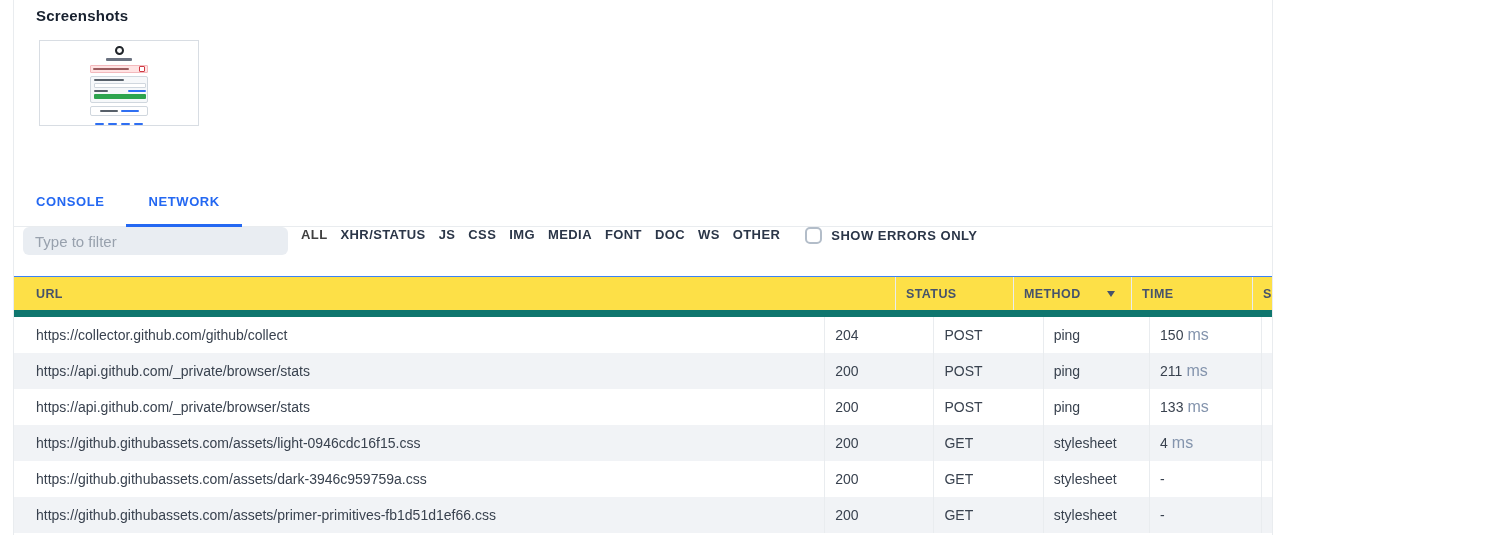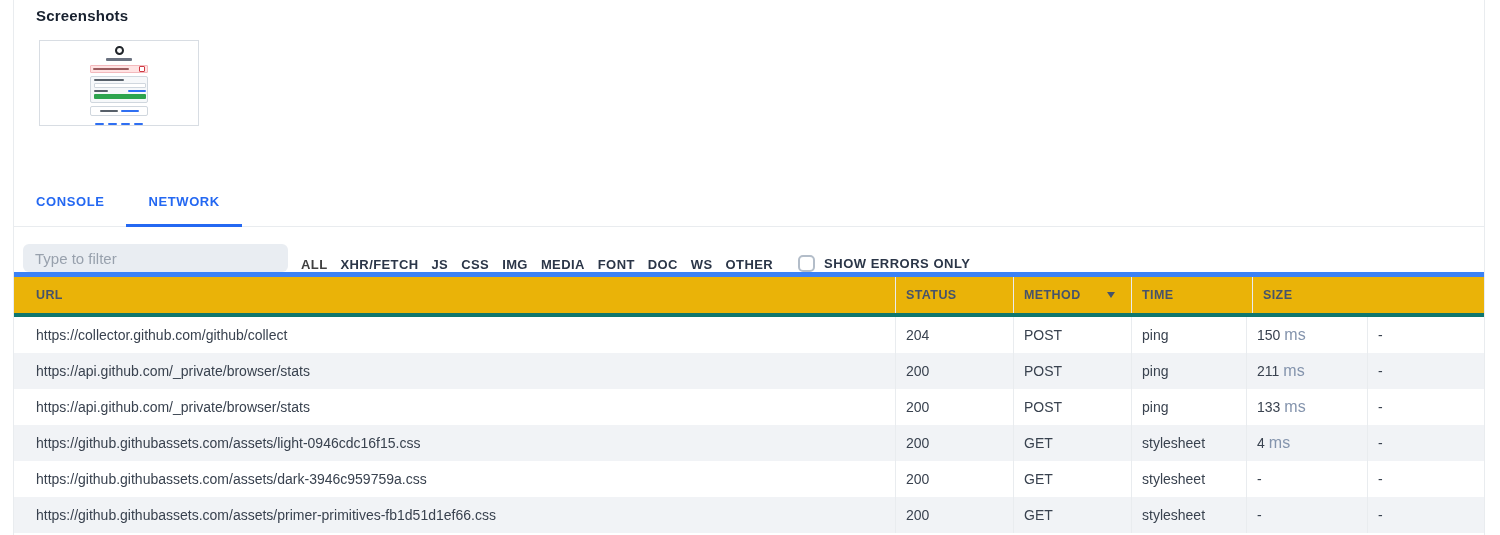--- a/index.html
+++ b/index.html
@@ -1,18 +1,18 @@
 <!DOCTYPE html>
 <html><head>
 <meta charset="utf-8">
 <style>
   * { margin: 0; padding: 0; box-sizing: border-box; }
   html, body { width: 1500px; height: 535px; background: #ffffff; overflow: hidden;
     font-family: "Liberation Sans", sans-serif; }
-  .panel { position: relative; margin-left: 13px; width: 1472px; height: 535px;
+  .panel { position: relative; margin-left: 13px; width: 1260px; height: 535px;
     border-left: 1px solid #e9ecef; border-right: 1px solid #e9ecef; background: #fff; }
 
   
   .screenshots { padding: 7px 0 0 22px; }
   .screenshots h2 { font-size: 15px; font-weight: bold; color: #17202e; letter-spacing: .2px; }
   .thumb { margin-top: 16px; margin-left: 3px; width: 160px; height: 86px;
     border: 1px solid #d8dde3; background: #fff; cursor: pointer;
     display: flex; flex-direction: column; align-items: center; padding-top: 5px; }
   .t-logo { width: 9px; height: 9px; border: 2px solid #1f2328; border-radius: 50%; margin-bottom: 3px; }
   .t-title { width: 26px; height: 3px; background: #6b7280; border-radius: 1px; margin-bottom: 4px; }
@@ -35,36 +35,36 @@
   .t-footer span { width: 9px; height: 2px; background: #2f6ff2; border-radius: 1px; display: block; }
 
   
   .tabbar { margin-top: 59px; height: 42px; border-bottom: 1px solid #e9ecef; display: flex; }
   .tab { position: relative; padding: 9px 22px 0 22px; font-size: 13px; font-weight: bold;
     letter-spacing: .6px; color: #2468f2; cursor: pointer; }
   .tab.active::after { content: ""; position: absolute; left: 0; right: 0; bottom: -1px;
     height: 3px; background: #2468f2; }
 
   
-  .filterbar { height: 50px; border-bottom: 5px solid #3b82f6; display: flex; align-items: flex-end;
+  .filterbar { height: 50px; border-bottom: 1px solid #3b82f6; display: flex; align-items: flex-start;
     padding-left: 9px; }
   .filter-input { width: 265px; height: 28px; background: #e9edf2; border: none; border-radius: 6px;
     padding: 0 12px; font-size: 15px; color: #3c4654; font-family: "Liberation Sans", sans-serif; outline: none; }
   .filter-input::placeholder { color: #98a1ad; }
   .ftypes { display: flex; column-gap: 13px; margin-left: 13px; align-items: center; }
   .ftype { font-size: 13px; font-weight: bold; letter-spacing: .4px; color: #2b3648; cursor: pointer; }
   .ftype.active { color: #404040; }
   .errors-toggle { display: flex; align-items: center; margin-left: 25px; cursor: pointer; }
   .checkbox { width: 17px; height: 17px; border: 2px solid #b3bdc9; border-radius: 5px; background: #fff; }
   .errors-label { margin-left: 9px; font-size: 13px; font-weight: bold; letter-spacing: .5px; color: #2b3648; }
 
   
   .nettable { width: 100%; }
   .trow { display: flex; width: 100%; }
-  .trow.head { height: 40px; background: #eab308; border-bottom: 4px solid #0f766e; }
+  .trow.head { height: 40px; background: #fde047; border-bottom: 7px solid #0f766e; }
   .trow.body-row { height: 36px; background: #fff; cursor: pointer; }
   .trow.body-row.alt { background: #f1f3f6; }
   .tcell { display: flex; align-items: center; padding-left: 10px; overflow: hidden;
     white-space: nowrap; }
   .tcell + .tcell { border-left: 1px solid #e9ecef; }
   .c-url  { width: 881px; padding-left: 22px; }
   .c-status { width: 118px; }
   .c-method { width: 118px; }
   .c-type { width: 115px; }
   .c-time { width: 121px; }
@@ -114,21 +114,21 @@
 
   <nav class="tabbar">
     <div class="tab">CONSOLE</div>
     <div class="tab active">NETWORK</div>
   </nav>
 
   <div class="filterbar">
     <input class="filter-input" type="text" placeholder="Type to filter" style="">
     <div class="ftypes">
         <span class="ftype active">ALL</span>
-        <span class="ftype">XHR/FETCH</span>
+        <span class="ftype">XHR/STATUS</span>
         <span class="ftype">JS</span>
         <span class="ftype">CSS</span>
         <span class="ftype">IMG</span>
         <span class="ftype">MEDIA</span>
         <span class="ftype">FONT</span>
         <span class="ftype">DOC</span>
         <span class="ftype">WS</span>
         <span class="ftype">OTHER</span>
       </div>
     <div class="errors-toggle">

